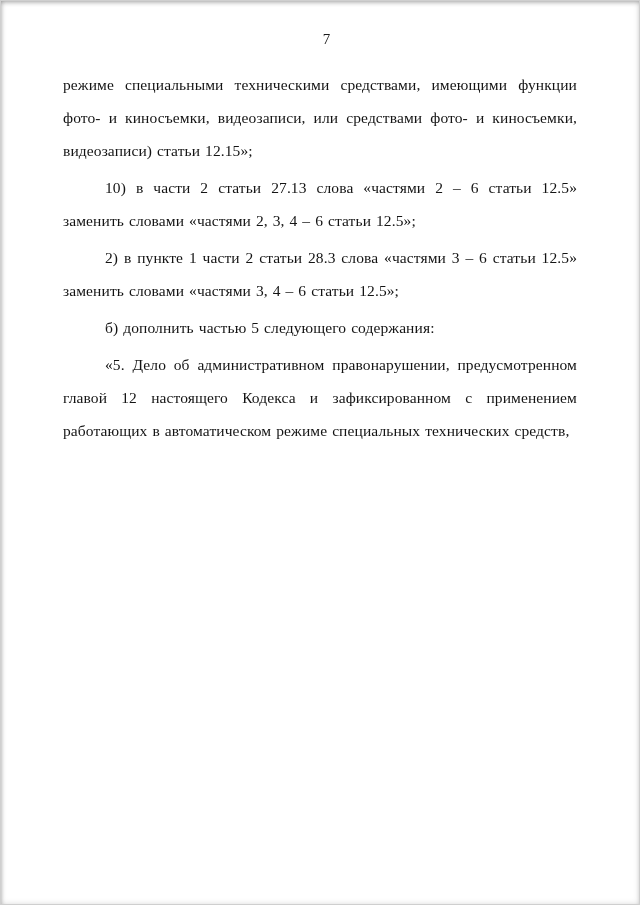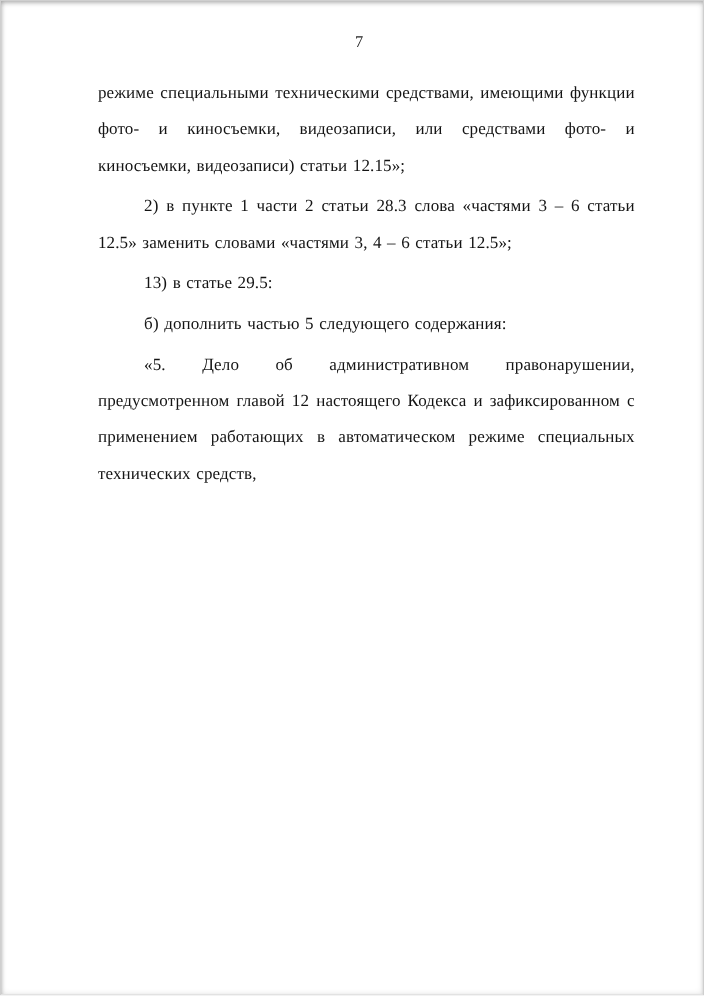--- a/index.html
+++ b/index.html
@@ -30,21 +30,21 @@
     top: 30px;
     left: 75px;
     right: 62px;
     text-align: center;
     font-size: 15px;
     color: #1b1b1b;
   }
   .content {
     position: absolute;
     top: 67px;
-    left: 88px;
+    left: 62px;
     right: 62px;
     color: #141414;
   }
   .para {
     margin: 0 0 4px 0;
     font-size: 15.5px;
     line-height: 33px;
     text-align: justify;
     text-indent: 42px;
     letter-spacing: 0.1px;
@@ -55,18 +55,18 @@
   }
 </style>
 </head>
 <body>
 
 <div class="page">
   <div class="page-number">7</div>
 
   <div class="content">
     <p class="para no-indent">режиме специальными техническими средствами, имеющими функции фото- и киносъемки, видеозаписи, или средствами фото- и киносъемки, видеозаписи) статьи 12.15»;</p>
+    <p class="para">10) в части 2 статьи 27.13 слова «частями 2 – 6 статьи 12.5» заменить словами «частями 2, 3, 4 – 6 статьи 12.5»;</p>
     <p class="para">2) в пункте 1 части 2 статьи 28.3 слова «частями 3 – 6 статьи 12.5» заменить словами «частями 3, 4 – 6 статьи 12.5»;</p>
-    <p class="para">13) в статье 29.5:</p>
     <p class="para">б) дополнить частью 5 следующего содержания:</p>
     <p class="para">«5. Дело об административном правонарушении, предусмотренном главой 12 настоящего Кодекса и зафиксированном с применением работающих в автоматическом режиме специальных технических средств,</p>
   </div>
 </div>
 
 </body></html>

